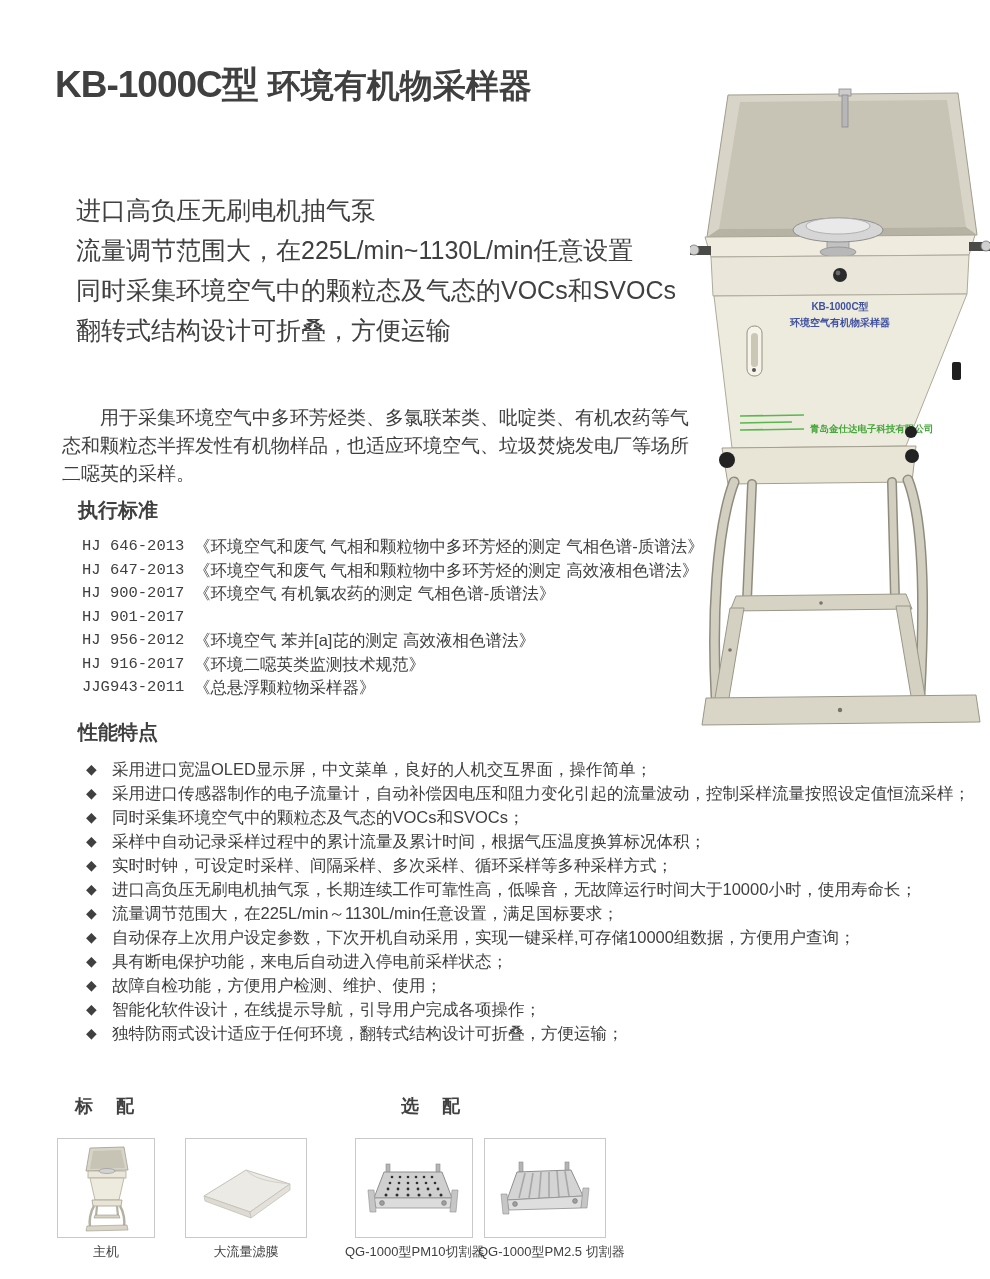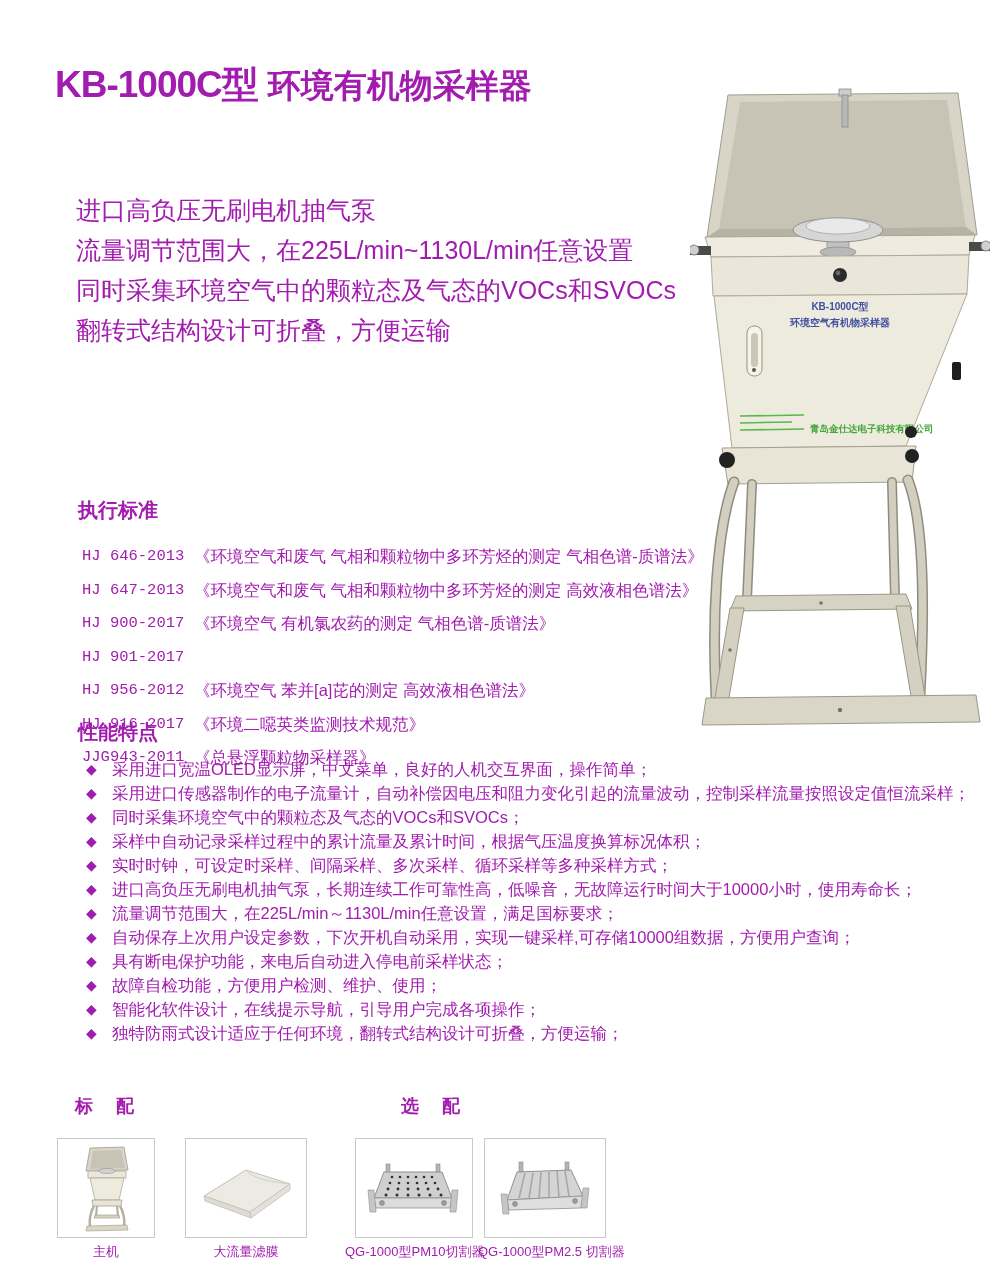--- a/index.html
+++ b/index.html
@@ -1,36 +1,36 @@
 <!DOCTYPE html>
 <html><head>
 <meta charset="utf-8">
 <style>
   html,body{margin:0;padding:0;background:#ffffff;}
   .page{position:relative;width:990px;height:1279px;background:#ffffff;overflow:hidden;
-        font-family:"Liberation Sans","DejaVu Sans",sans-serif;color:#a21caf;}
+        font-family:"Liberation Sans","DejaVu Sans",sans-serif;color:#404040;}
 
   .title{position:absolute;left:55px;top:60px;white-space:nowrap;}
   .title .model{font-size:37px;font-weight:900;letter-spacing:-1px;}
   .title .name{font-size:33px;font-weight:600;margin-left:10px;}
 
   .highlights{position:absolute;left:76px;top:190px;width:640px;
               font-size:25px;line-height:40px;font-weight:500;}
   .highlights .hl-line{white-space:nowrap;}
 
   .intro{position:absolute;left:62px;top:404px;width:632px;
          font-size:19px;line-height:28px;text-indent:2em;}
 
   .sec-heading{position:absolute;left:78px;font-size:20px;font-weight:700;}
   .std-heading{top:497px;}
   .feat-heading{top:719px;}
 
   .standards{position:absolute;left:82px;top:535px;width:700px;
              font-size:16.5px;line-height:23.5px;}
-  .std-row{display:flex;margin-top:10px;}
+  .std-row{display:flex;}
   .std-code{font-family:"Liberation Mono","DejaVu Sans Mono",monospace;
             font-size:15.5px;width:112px;flex:0 0 112px;}
   .std-name{white-space:nowrap;}
 
   .features{position:absolute;left:86px;top:757px;width:898px;
             font-size:16.5px;line-height:24px;}
   .feat-row{display:flex;}
   .feat-row .bullet{flex:0 0 26px;font-size:14px;line-height:24px;}
   .feat-row .feat-text{flex:1;}
 
@@ -143,20 +143,21 @@
       <polygon points="46,516 216,514 222,529 40,531" fill="#d6d3c4" stroke="#9a9788" stroke-width="1"></polygon>
       <polygon points="40,528 54,528 38,624 24,624" fill="#d4d1c2" stroke="#9a9788" stroke-width="1"></polygon>
       <polygon points="206,526 220,526 236,622 222,622" fill="#d4d1c2" stroke="#9a9788" stroke-width="1"></polygon>
       <polygon points="16,618 286,615 290,642 12,645" fill="#d9d6c7" stroke="#9a9788" stroke-width="1"></polygon>
       <circle cx="131" cy="523" r="1.8" fill="#777465"></circle>
       <circle cx="40" cy="570" r="1.8" fill="#777465"></circle>
       <circle cx="150" cy="630" r="2.2" fill="#777465"></circle>
     </g>
   </svg>
 
+  <div class="intro">用于采集环境空气中多环芳烃类、多氯联苯类、吡啶类、有机农药等气态和颗粒态半挥发性有机物样品，也适应环境空气、垃圾焚烧发电厂等场所二噁英的采样。</div>
 
   <div class="sec-heading std-heading">执行标准</div>
   <div class="standards">
 
       <div class="std-row">
         <span class="std-code">HJ 646-2013</span>
         <span class="std-name">《环境空气和废气 气相和颗粒物中多环芳烃的测定 气相色谱-质谱法》</span>
       </div>
 
       <div class="std-row">

